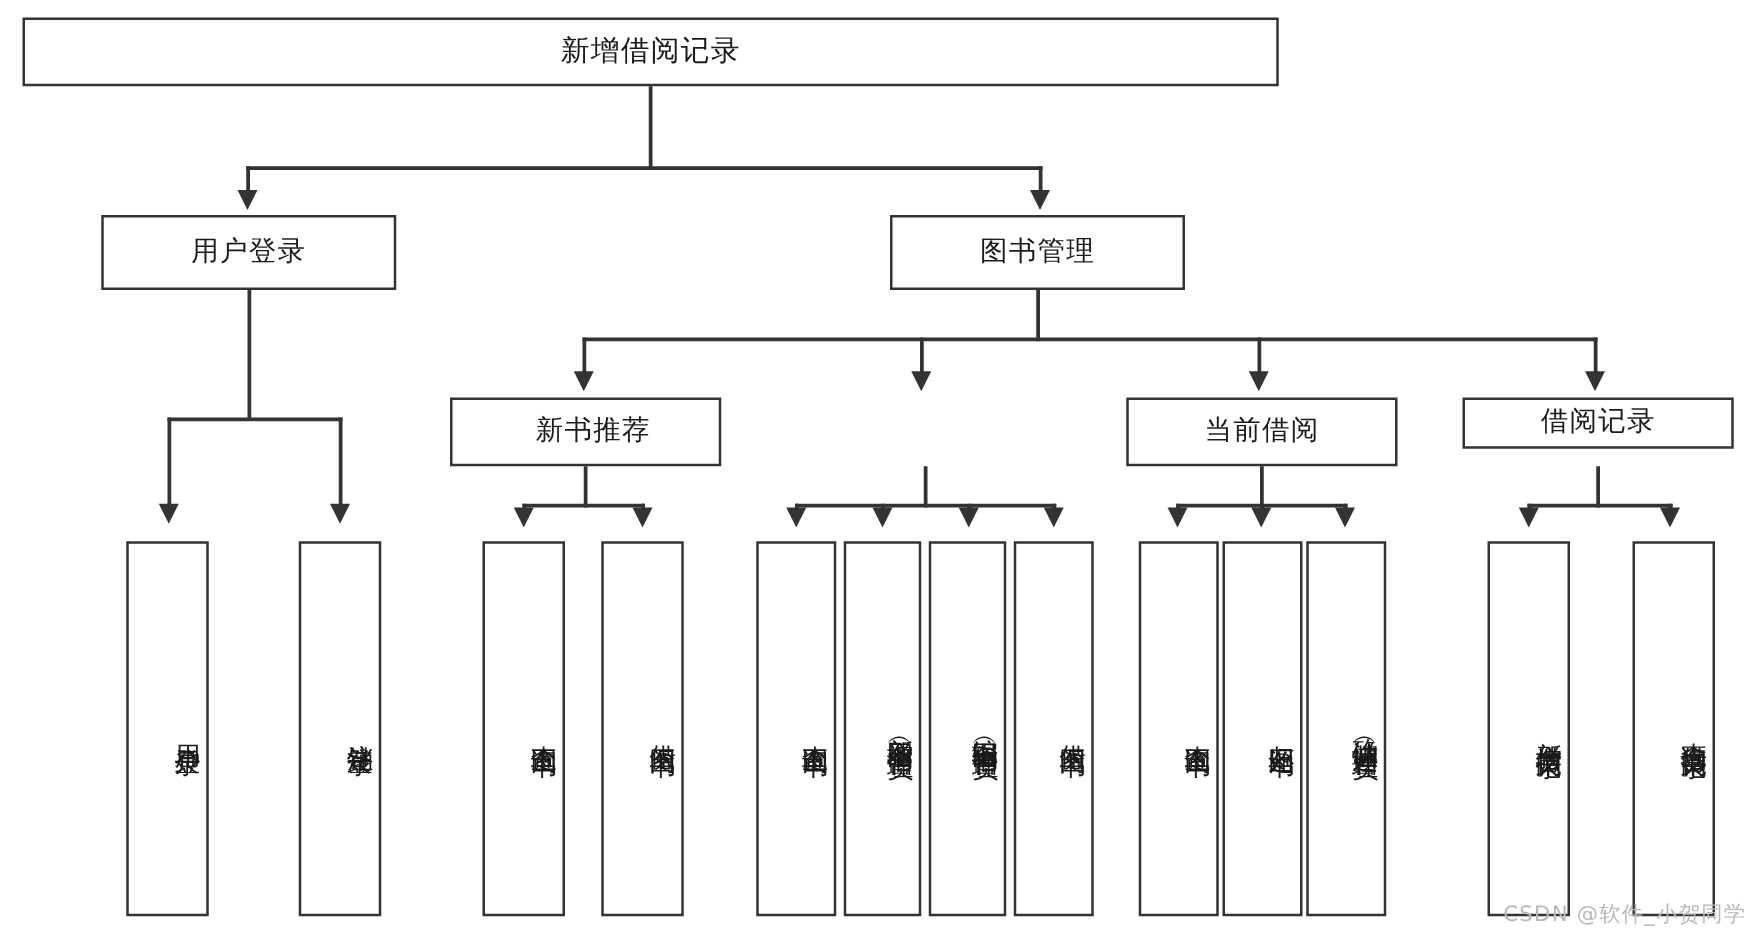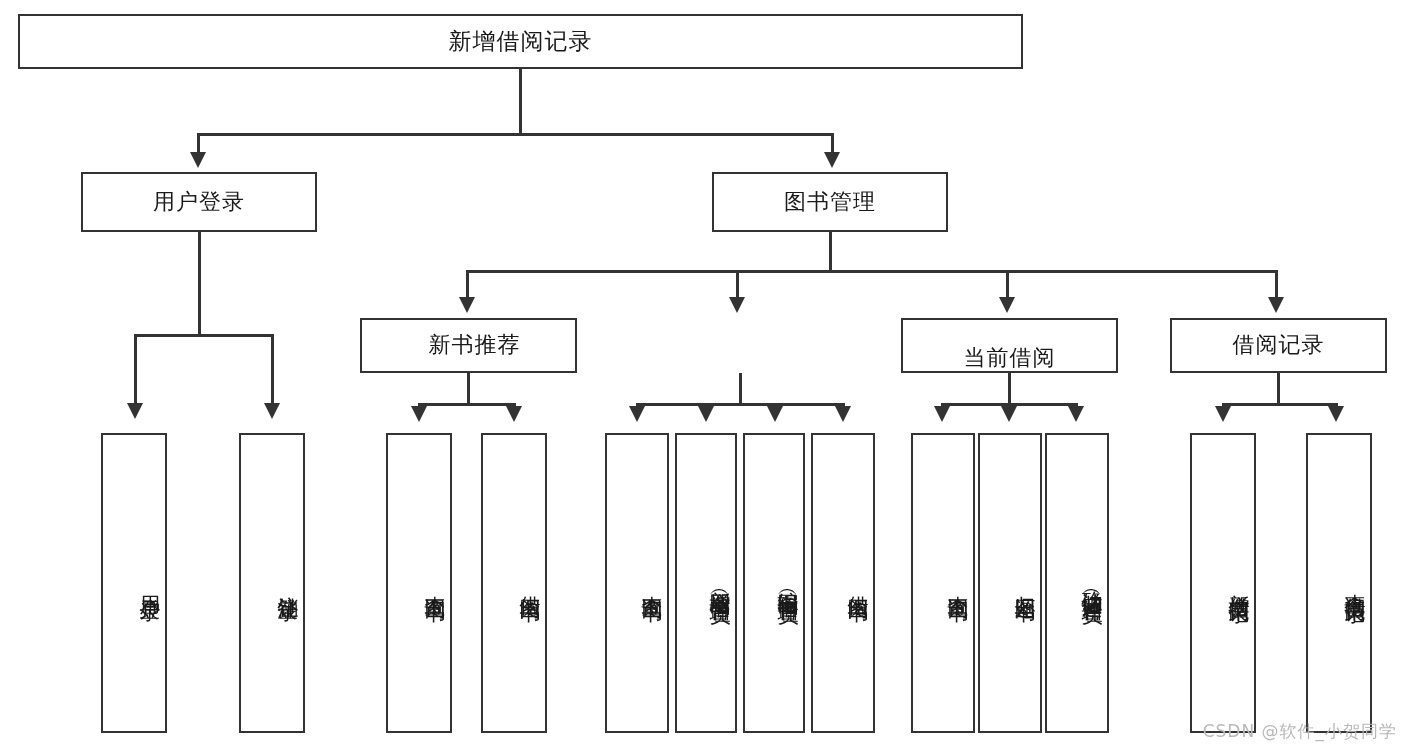--- a/index.html
+++ b/index.html
@@ -121,24 +121,24 @@
   <div class="ln vln" style="left:736px;top:270px;width:3px;height:30px;"></div>
   <div class="arrow" style="left:729px;top:297px;"></div>
   <div class="ln vln" style="left:1006px;top:270px;width:3px;height:30px;"></div>
   <div class="arrow" style="left:999px;top:297px;"></div>
   <div class="ln vln" style="left:1275px;top:270px;width:3px;height:30px;"></div>
   <div class="arrow" style="left:1268px;top:297px;"></div>
 
   <div class="node horiz" style="left:360px;top:318px;width:217px;height:55px;padding-left:12px;">
     <span>新书推荐</span>
   </div>
-  <div class="node horiz" style="left:901px;top:318px;width:217px;height:55px;align-items:flex-end;">
+  <div class="node horiz" style="left:901px;top:318px;width:217px;height:55px;">
     <span>当前借阅</span>
   </div>
-  <div class="node horiz" style="left:1170px;top:318px;width:217px;height:55px;">
+  <div class="node horiz" style="left:1170px;top:318px;width:217px;height:41px;">
     <span>借阅记录</span>
   </div>
 
   <div class="ln vln" style="left:467px;top:373px;width:3px;height:33px;"></div>
   <div class="ln hln" style="left:418px;top:403px;width:98px;height:3px;"></div>
   <div class="ln vln" style="left:418px;top:403px;width:3px;height:8px;"></div>
   <div class="arrow" style="left:411px;top:406px;"></div>
   <div class="ln vln" style="left:513px;top:403px;width:3px;height:8px;"></div>
   <div class="arrow" style="left:506px;top:406px;"></div>
 

